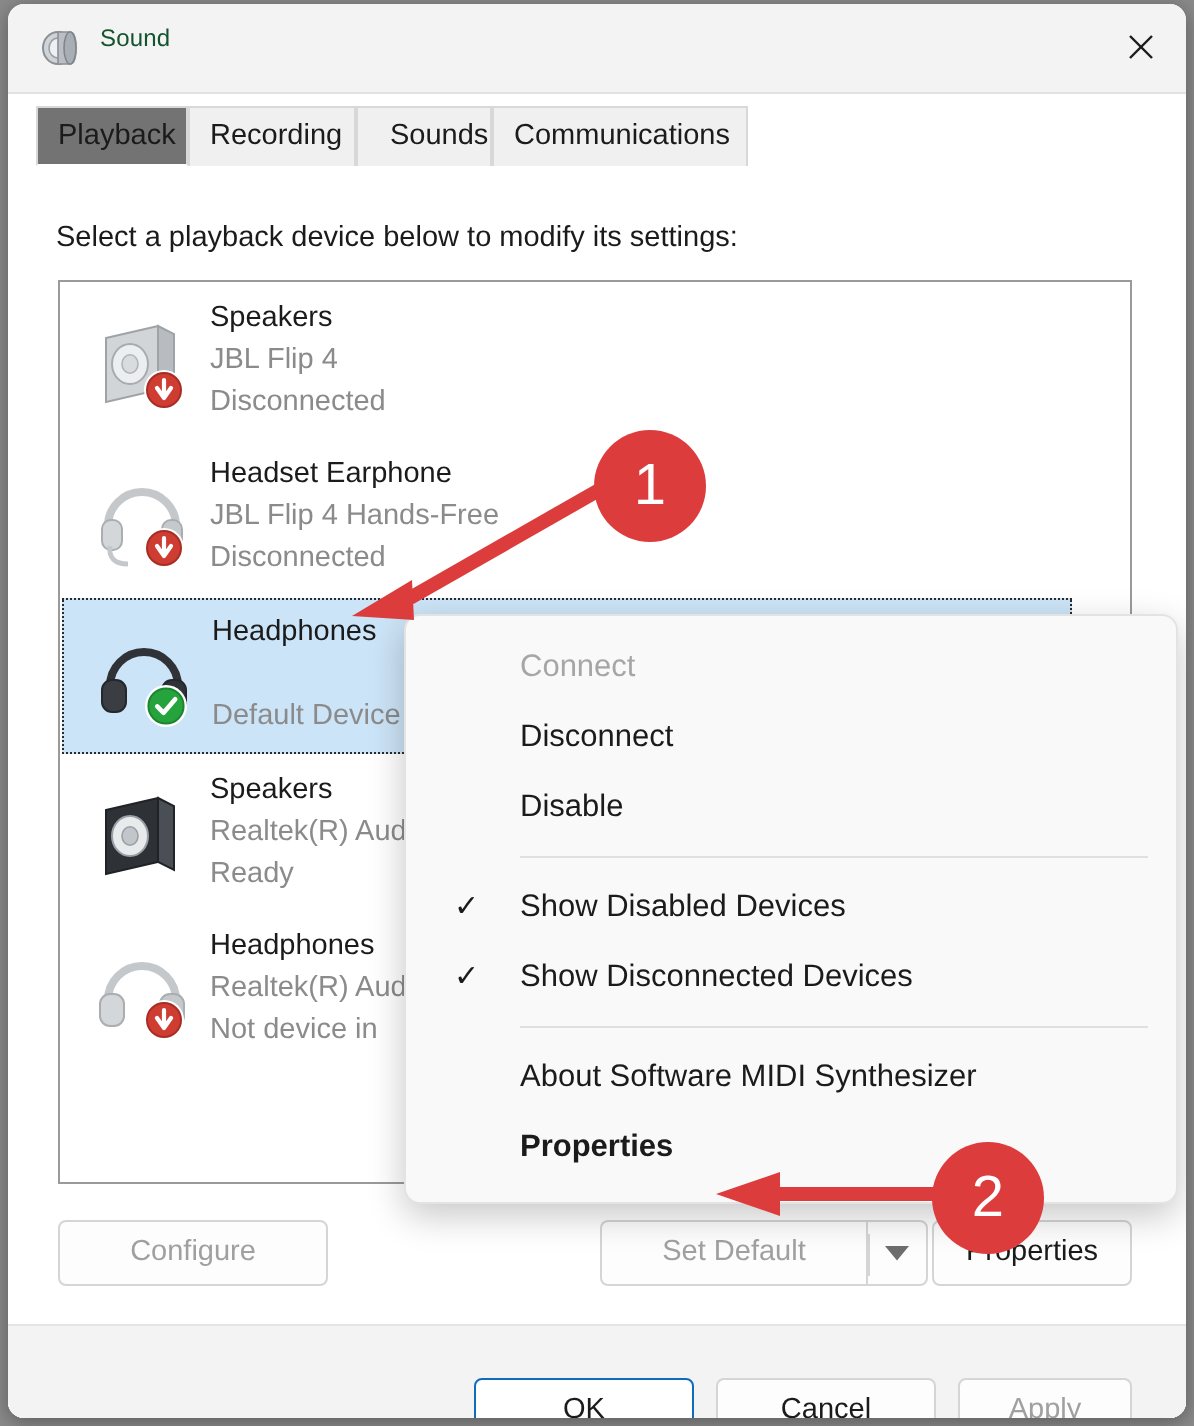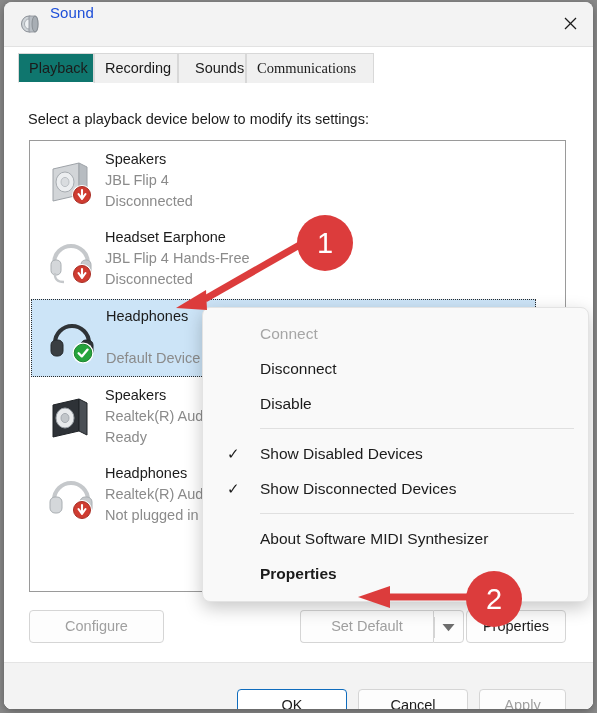--- a/index.html
+++ b/index.html
@@ -34,23 +34,23 @@
     width: 589px; height: 44px;
     background: #f3f3f3;
   }
   #title-icon {
     position: absolute;
     left: 16px; top: 11px;
     width: 22px; height: 22px;
   }
   #title-text {
     position: absolute;
-    left: 46px; top: 2px;
-    font-size: 15px;
-    color: #1d4ed8;
+    left: 46px; top: 10px;
+    font-size: 12px;
+    color: #14532d;
     letter-spacing: 0.1px;
   }
   #close-btn {
     position: absolute;
     right: 0; top: 0;
     width: 46px; height: 42px;
     display: flex;
     align-items: center;
     justify-content: center;
     cursor: default;
@@ -84,21 +84,21 @@
     line-height: 29px;
     box-sizing: border-box;
     cursor: default;
   }
   .tab.inactive {
     background: #f0f0f0;
     border: 1px solid #d8d8d8;
     border-bottom: none;
   }
   .tab.active {
-    background: #0f766e;
+    background: #737373;
     border: 1px solid #d8d8d8;
     border-bottom: 1px solid #ffffff;
     z-index: 3;
   }
 
   
   #content {
     position: absolute;
     left: 0; top: 36px;
     width: 589px;
@@ -334,21 +334,21 @@
     <div id="tabstrip">
       <div class="tab active" style="left:14px; width:76px;">
         <span>Playback</span>
       </div>
       <div class="tab inactive" style="left:90px; width:84px;">
         <span>Recording</span>
       </div>
       <div class="tab inactive" style="left:174px; width:68px;padding-left:16px;">
         <span>Sounds</span>
       </div>
-      <div class="tab inactive" style="left:242px; width:128px;font-family:Liberation Serif, serif;">
+      <div class="tab inactive" style="left:242px; width:128px;">
         <span>Communications</span>
       </div>
     </div>
 
     <div id="content">
 
       <div id="prompt">Select a playback device below to modify its settings:</div>
 
       <div id="listbox">
 
@@ -424,21 +424,21 @@
               <path d="M9 31 A17 17 0 0 1 43 31" fill="none" stroke="#c5c8cb" stroke-width="4"></path>
               <rect x="5" y="28" width="12" height="16" rx="5" fill="#d4d7da" stroke="#a9aeb2" stroke-width="1"></rect>
               <rect x="35" y="28" width="12" height="16" rx="5" fill="#c6c9cc" stroke="#a9aeb2" stroke-width="1"></rect>
               <circle cx="37" cy="41" r="10" fill="#ffffff"></circle>
               <circle cx="37" cy="41" r="8.5" fill="#cf3c31" stroke="#a82e25" stroke-width="1"></circle>
               <path d="M37 36 L37 43 M33.5 40 L37 45 L40.5 40" stroke="#ffffff" stroke-width="2.1" fill="none" stroke-linecap="round" stroke-linejoin="round"></path>
             </svg>
           </span>
           <span class="dev-name">Headphones</span>
           <span class="dev-sub">Realtek(R) Aud</span>
-          <span class="dev-state">Not plugged in</span>
+          <span class="dev-state">Not device in</span>
         </div>
 
       </div>
 
       <div class="btn disabled" id="btn-configure">Configure</div>
       <div class="btn disabled" id="btn-setdefault">Set Default</div>
       <div class="btn" id="btn-setdefault-arrow">
         <span class="sep-v"></span>
         <span>
           <svg width="13" height="9" viewBox="0 0 13 9">

